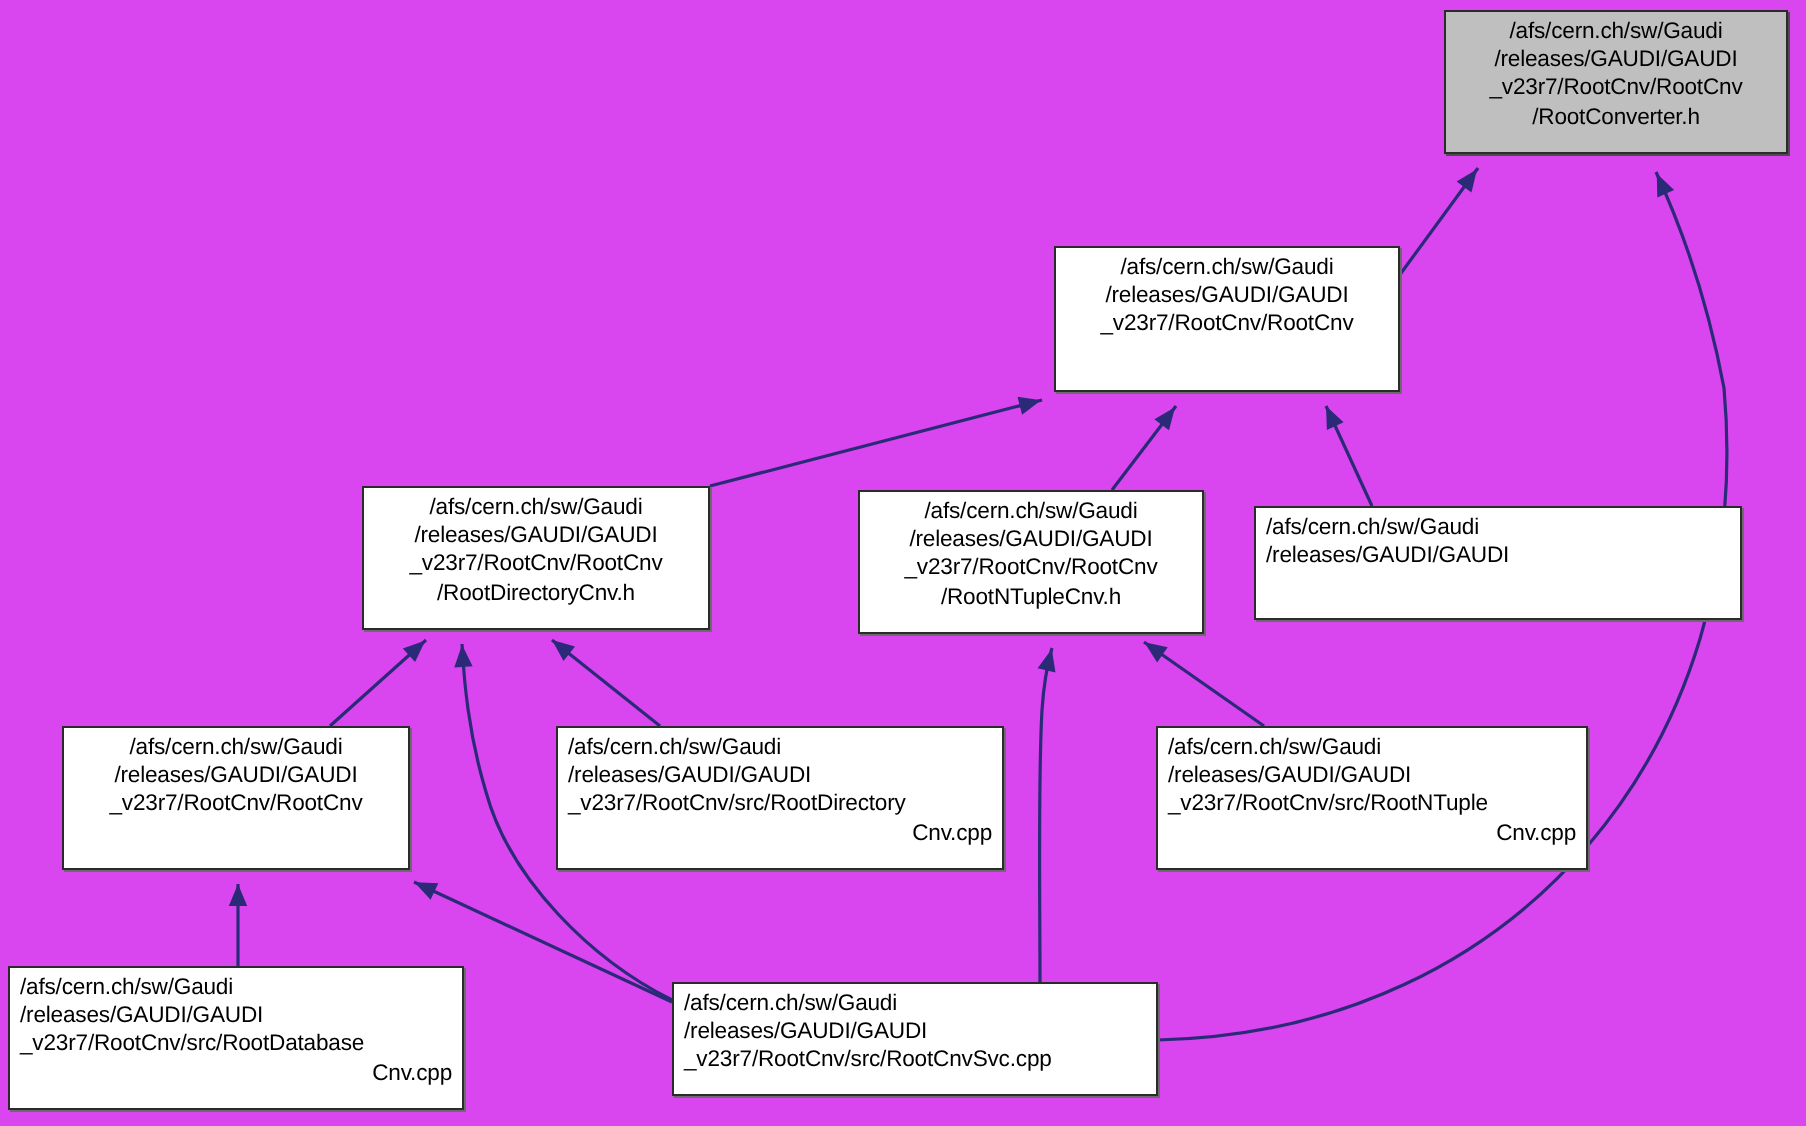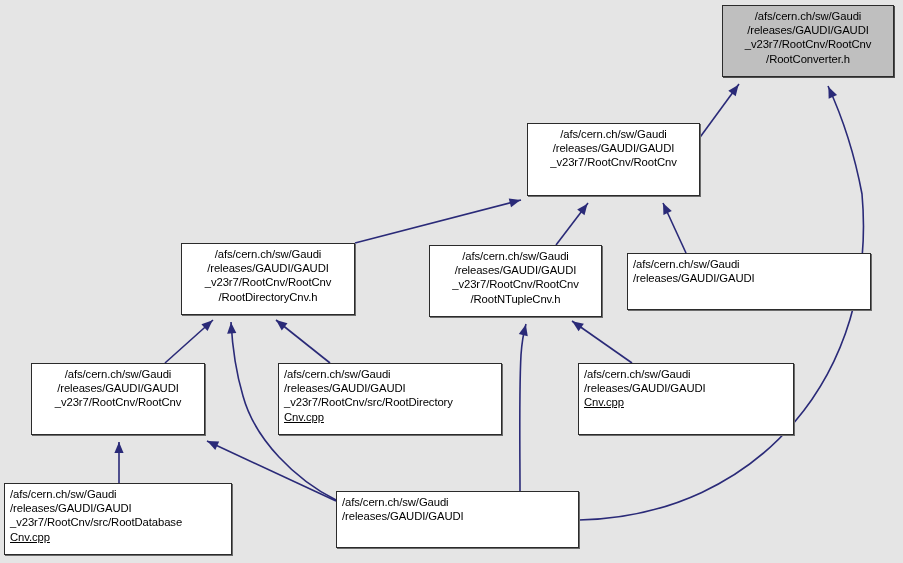--- a/index.html
+++ b/index.html
@@ -5,21 +5,21 @@
 <style>
   html, body {
     margin: 0;
     padding: 0;
     background: #ffffff;
   }
   #graph {
     position: relative;
     width: 903px;
     height: 563px;
-    background: #e5e5e5;
+    background: #d946ef;
     overflow: hidden;
     font-family: "Liberation Sans", sans-serif;
   }
   #edges {
     position: absolute;
     left: 0;
     top: 0;
     width: 903px;
     height: 563px;
     pointer-events: none;
@@ -45,21 +45,21 @@
   .node.shadow {
     box-shadow: 1px 1px 0 0 #6b6b6b;
   }
   .node .lines {
     display: block;
     padding: 3px 5px 0 5px;
   }
   .node .ln { display: block; }
   .center .ln { text-align: center; }
   .leftish .ln { text-align: left; }
-  .leftish .ln.tail { text-align: left; text-decoration: underline; }
+  .leftish .ln.tail { text-align: right; }
 </style>
 </head>
 <body>
 
 <div id="graph">
 
   <svg id="edges" viewBox="0 0 903 563" xmlns="http://www.w3.org/2000/svg">
       <path d="M 657 196 L 739 84" fill="none" stroke="#2a2a78" stroke-width="1.6"></path>
       <polygon points="738.52197265625,84.6529312133789 735.7354128578315,96.24582060687517 728.3122755762281,90.81102227589103" fill="#2a2a78"></polygon>
       <path d="M 579 520 C 760 516 878 372 862 194 C 853 146 840 112 828 86" fill="none" stroke="#2a2a78" stroke-width="1.6"></path>
@@ -87,18 +87,18 @@
     </svg>
 
   <div id="nodes-layer">
       <div class="node root center" title="/afs/cern.ch/sw/Gaudi/releases/GAUDI/GAUDI_v23r7/RootCnv/RootCnv/RootConverter.h" style="left: 722px; top: 5px; width: 172px; height: 72px;"><span class="lines"><span class="ln">/afs/cern.ch/sw/Gaudi</span><span class="ln">/releases/GAUDI/GAUDI</span><span class="ln">_v23r7/RootCnv/RootCnv</span><span class="ln">/RootConverter.h</span></span></div>
       <div class="node shadow center" title="/afs/cern.ch/sw/Gaudi/releases/GAUDI/GAUDI_v23r7/RootCnv/RootCnv/RootStatCnv.h" style="left: 527px; top: 123px; width: 173px; height: 73px;"><span class="lines"><span class="ln">/afs/cern.ch/sw/Gaudi</span><span class="ln">/releases/GAUDI/GAUDI</span><span class="ln">_v23r7/RootCnv/RootCnv</span></span></div>
       <div class="node shadow center" title="/afs/cern.ch/sw/Gaudi/releases/GAUDI/GAUDI_v23r7/RootCnv/RootCnv/RootDirectoryCnv.h" style="left: 181px; top: 243px; width: 174px; height: 72px;"><span class="lines"><span class="ln">/afs/cern.ch/sw/Gaudi</span><span class="ln">/releases/GAUDI/GAUDI</span><span class="ln">_v23r7/RootCnv/RootCnv</span><span class="ln">/RootDirectoryCnv.h</span></span></div>
       <div class="node shadow center" title="/afs/cern.ch/sw/Gaudi/releases/GAUDI/GAUDI_v23r7/RootCnv/RootCnv/RootNTupleCnv.h" style="left: 429px; top: 245px; width: 173px; height: 72px;"><span class="lines"><span class="ln">/afs/cern.ch/sw/Gaudi</span><span class="ln">/releases/GAUDI/GAUDI</span><span class="ln">_v23r7/RootCnv/RootCnv</span><span class="ln">/RootNTupleCnv.h</span></span></div>
       <div class="node shadow leftish" title="/afs/cern.ch/sw/Gaudi/releases/GAUDI/GAUDI_v23r7/RootCnv/src/RootStatCnv.cpp" style="left: 627px; top: 253px; width: 244px; height: 57px;"><span class="lines"><span class="ln">/afs/cern.ch/sw/Gaudi</span><span class="ln">/releases/GAUDI/GAUDI</span></span></div>
       <div class="node shadow center" title="/afs/cern.ch/sw/Gaudi/releases/GAUDI/GAUDI_v23r7/RootCnv/RootCnv/RootDatabaseCnv.h" style="left: 31px; top: 363px; width: 174px; height: 72px;"><span class="lines"><span class="ln">/afs/cern.ch/sw/Gaudi</span><span class="ln">/releases/GAUDI/GAUDI</span><span class="ln">_v23r7/RootCnv/RootCnv</span></span></div>
       <div class="node shadow leftish" title="/afs/cern.ch/sw/Gaudi/releases/GAUDI/GAUDI_v23r7/RootCnv/src/RootDirectoryCnv.cpp" style="left: 278px; top: 363px; width: 224px; height: 72px;"><span class="lines"><span class="ln">/afs/cern.ch/sw/Gaudi</span><span class="ln">/releases/GAUDI/GAUDI</span><span class="ln">_v23r7/RootCnv/src/RootDirectory</span><span class="ln tail">Cnv.cpp</span></span></div>
-      <div class="node shadow leftish" title="/afs/cern.ch/sw/Gaudi/releases/GAUDI/GAUDI_v23r7/RootCnv/src/RootNTupleCnv.cpp" style="left: 578px; top: 363px; width: 216px; height: 72px;"><span class="lines"><span class="ln">/afs/cern.ch/sw/Gaudi</span><span class="ln">/releases/GAUDI/GAUDI</span><span class="ln tail">Cnv.cpp</span></span></div>
+      <div class="node shadow leftish" title="/afs/cern.ch/sw/Gaudi/releases/GAUDI/GAUDI_v23r7/RootCnv/src/RootNTupleCnv.cpp" style="left: 578px; top: 363px; width: 216px; height: 72px;"><span class="lines"><span class="ln">/afs/cern.ch/sw/Gaudi</span><span class="ln">/releases/GAUDI/GAUDI</span><span class="ln">_v23r7/RootCnv/src/RootNTuple</span><span class="ln tail">Cnv.cpp</span></span></div>
       <div class="node shadow leftish" title="/afs/cern.ch/sw/Gaudi/releases/GAUDI/GAUDI_v23r7/RootCnv/src/RootDatabaseCnv.cpp" style="left: 4px; top: 483px; width: 228px; height: 72px;"><span class="lines"><span class="ln">/afs/cern.ch/sw/Gaudi</span><span class="ln">/releases/GAUDI/GAUDI</span><span class="ln">_v23r7/RootCnv/src/RootDatabase</span><span class="ln tail">Cnv.cpp</span></span></div>
-      <div class="node shadow leftish" title="/afs/cern.ch/sw/Gaudi/releases/GAUDI/GAUDI_v23r7/RootCnv/src/RootCnvSvc.cpp" style="left: 336px; top: 491px; width: 243px; height: 57px;"><span class="lines"><span class="ln">/afs/cern.ch/sw/Gaudi</span><span class="ln">/releases/GAUDI/GAUDI</span></span></div>
+      <div class="node shadow leftish" title="/afs/cern.ch/sw/Gaudi/releases/GAUDI/GAUDI_v23r7/RootCnv/src/RootCnvSvc.cpp" style="left: 336px; top: 491px; width: 243px; height: 57px;"><span class="lines"><span class="ln">/afs/cern.ch/sw/Gaudi</span><span class="ln">/releases/GAUDI/GAUDI</span><span class="ln">_v23r7/RootCnv/src/RootCnvSvc.cpp</span></span></div>
     </div>
 
 </div>
 
 </body></html>

